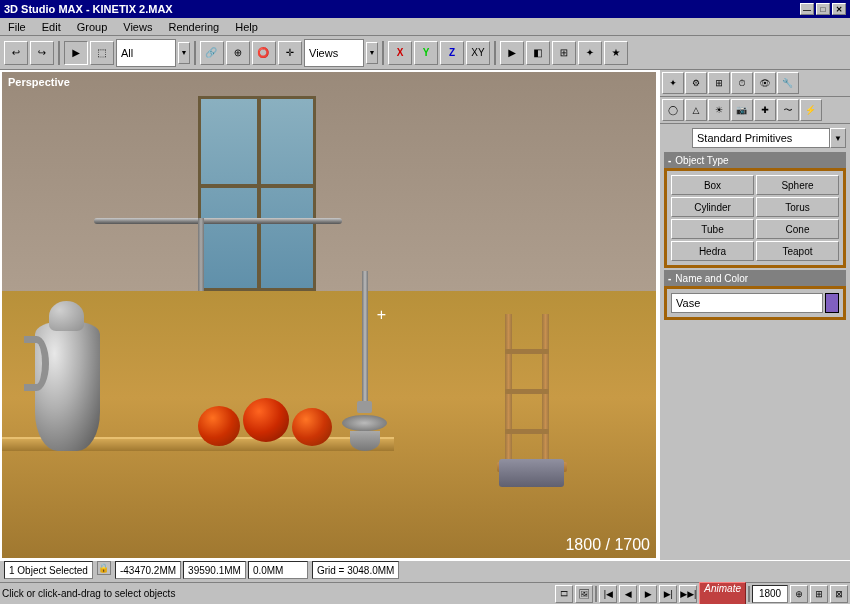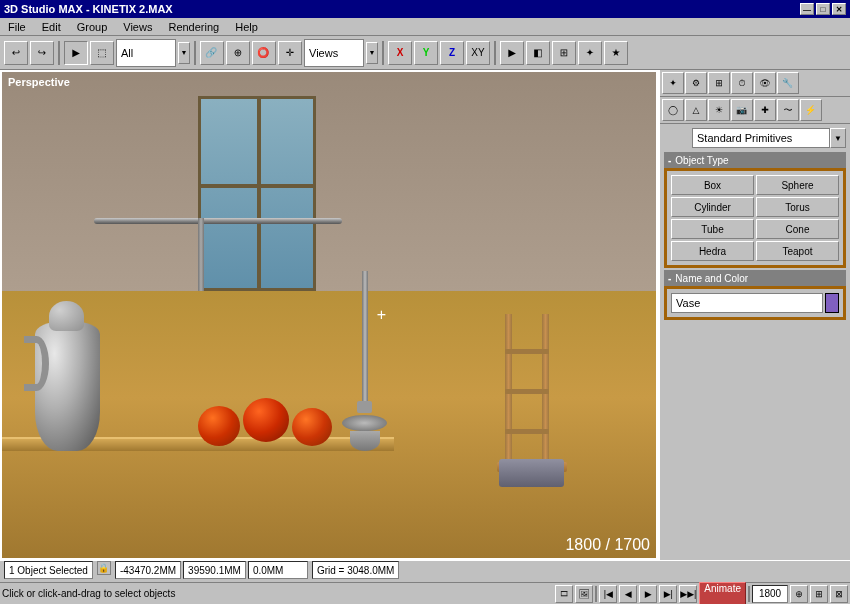--- a/index.html
+++ b/index.html
@@ -325,20 +325,21 @@
     }
     .anim-btn {
       height: 24px;
       background: #c04040;
       color: white;
       border: 1px solid;
       border-color: #ff8080 #802020 #802020 #ff8080;
       padding: 0 4px;
       font-size: 10px;
       cursor: pointer;
+      font-style: italic;
     }
     .small-btn {
       width: 18px; height: 18px;
       background: #c0c0c0;
       border: 1px solid;
       border-color: #ffffff #808080 #808080 #ffffff;
       display: flex; align-items: center; justify-content: center;
       cursor: pointer;
       font-size: 9px;
     }

